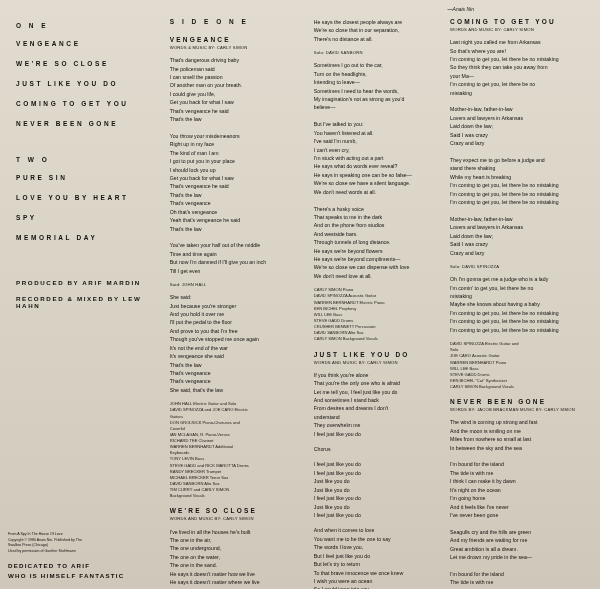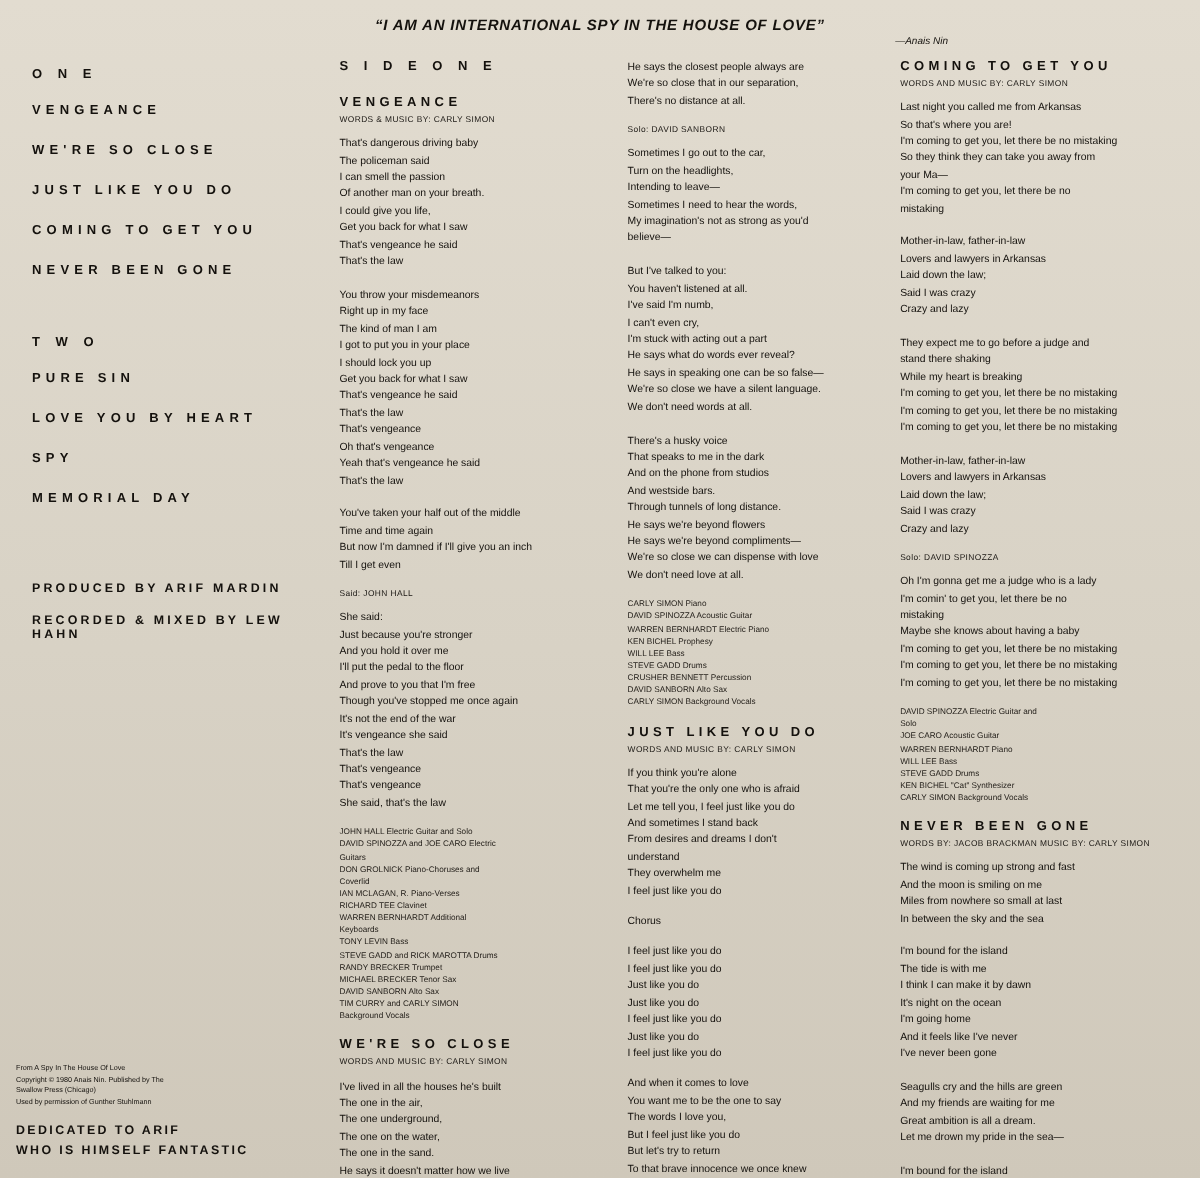--- a/index.html
+++ b/index.html
@@ -104,21 +104,20 @@
   }
   .spacer-lg{height:16px;}
   .spacer-md{height:9px;}
   .col1-bottom{position:absolute;left:8px;bottom:8px;width:152px;}
 </style>
 </head>
 <body>
 
 <div class="sleeve">
 
-  <div class="quote">“I AM AN INTERNATIONAL SPY IN THE HOUSE OF LOVE”</div>
   <div class="quote-attr">—Anais Nin</div>
 
   <div class="cols">
 
     <div class="col col1">
       <div class="side-head">O N E</div>
       <div class="track">VENGEANCE</div>
       <div class="track">WE'RE SO CLOSE</div>
       <div class="track">JUST LIKE YOU DO</div>
       <div class="track">COMING TO GET YOU</div>

